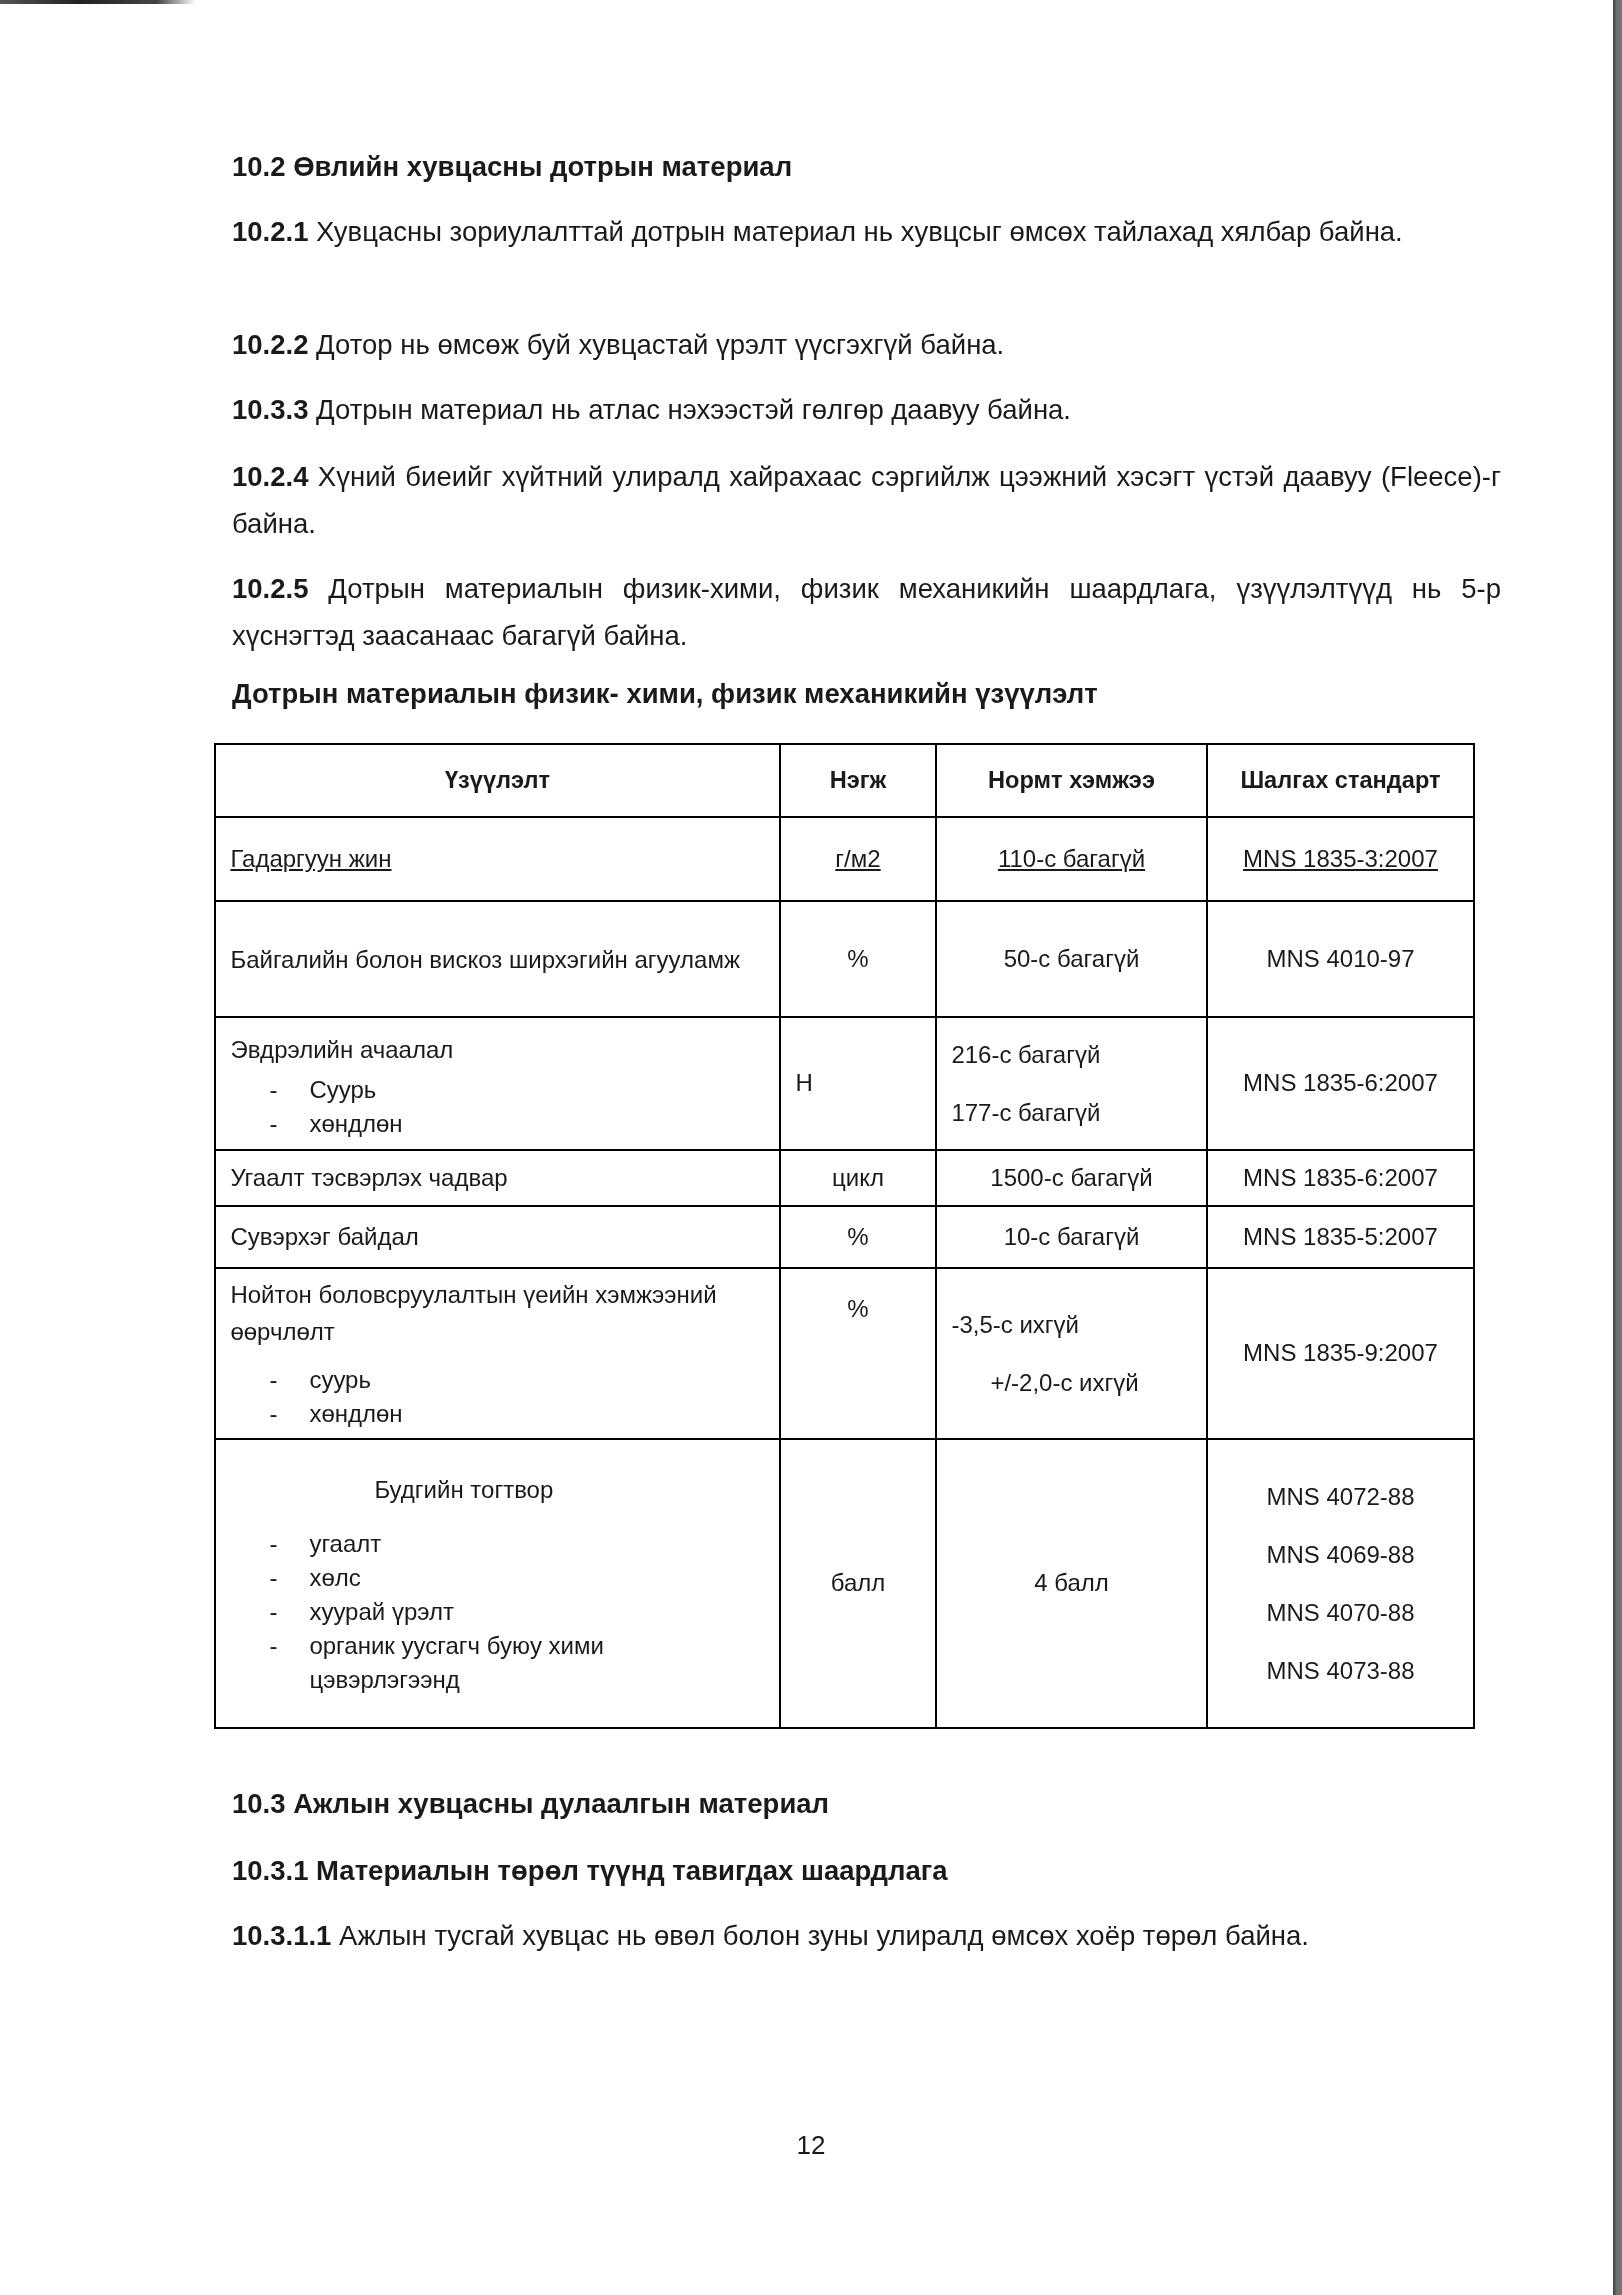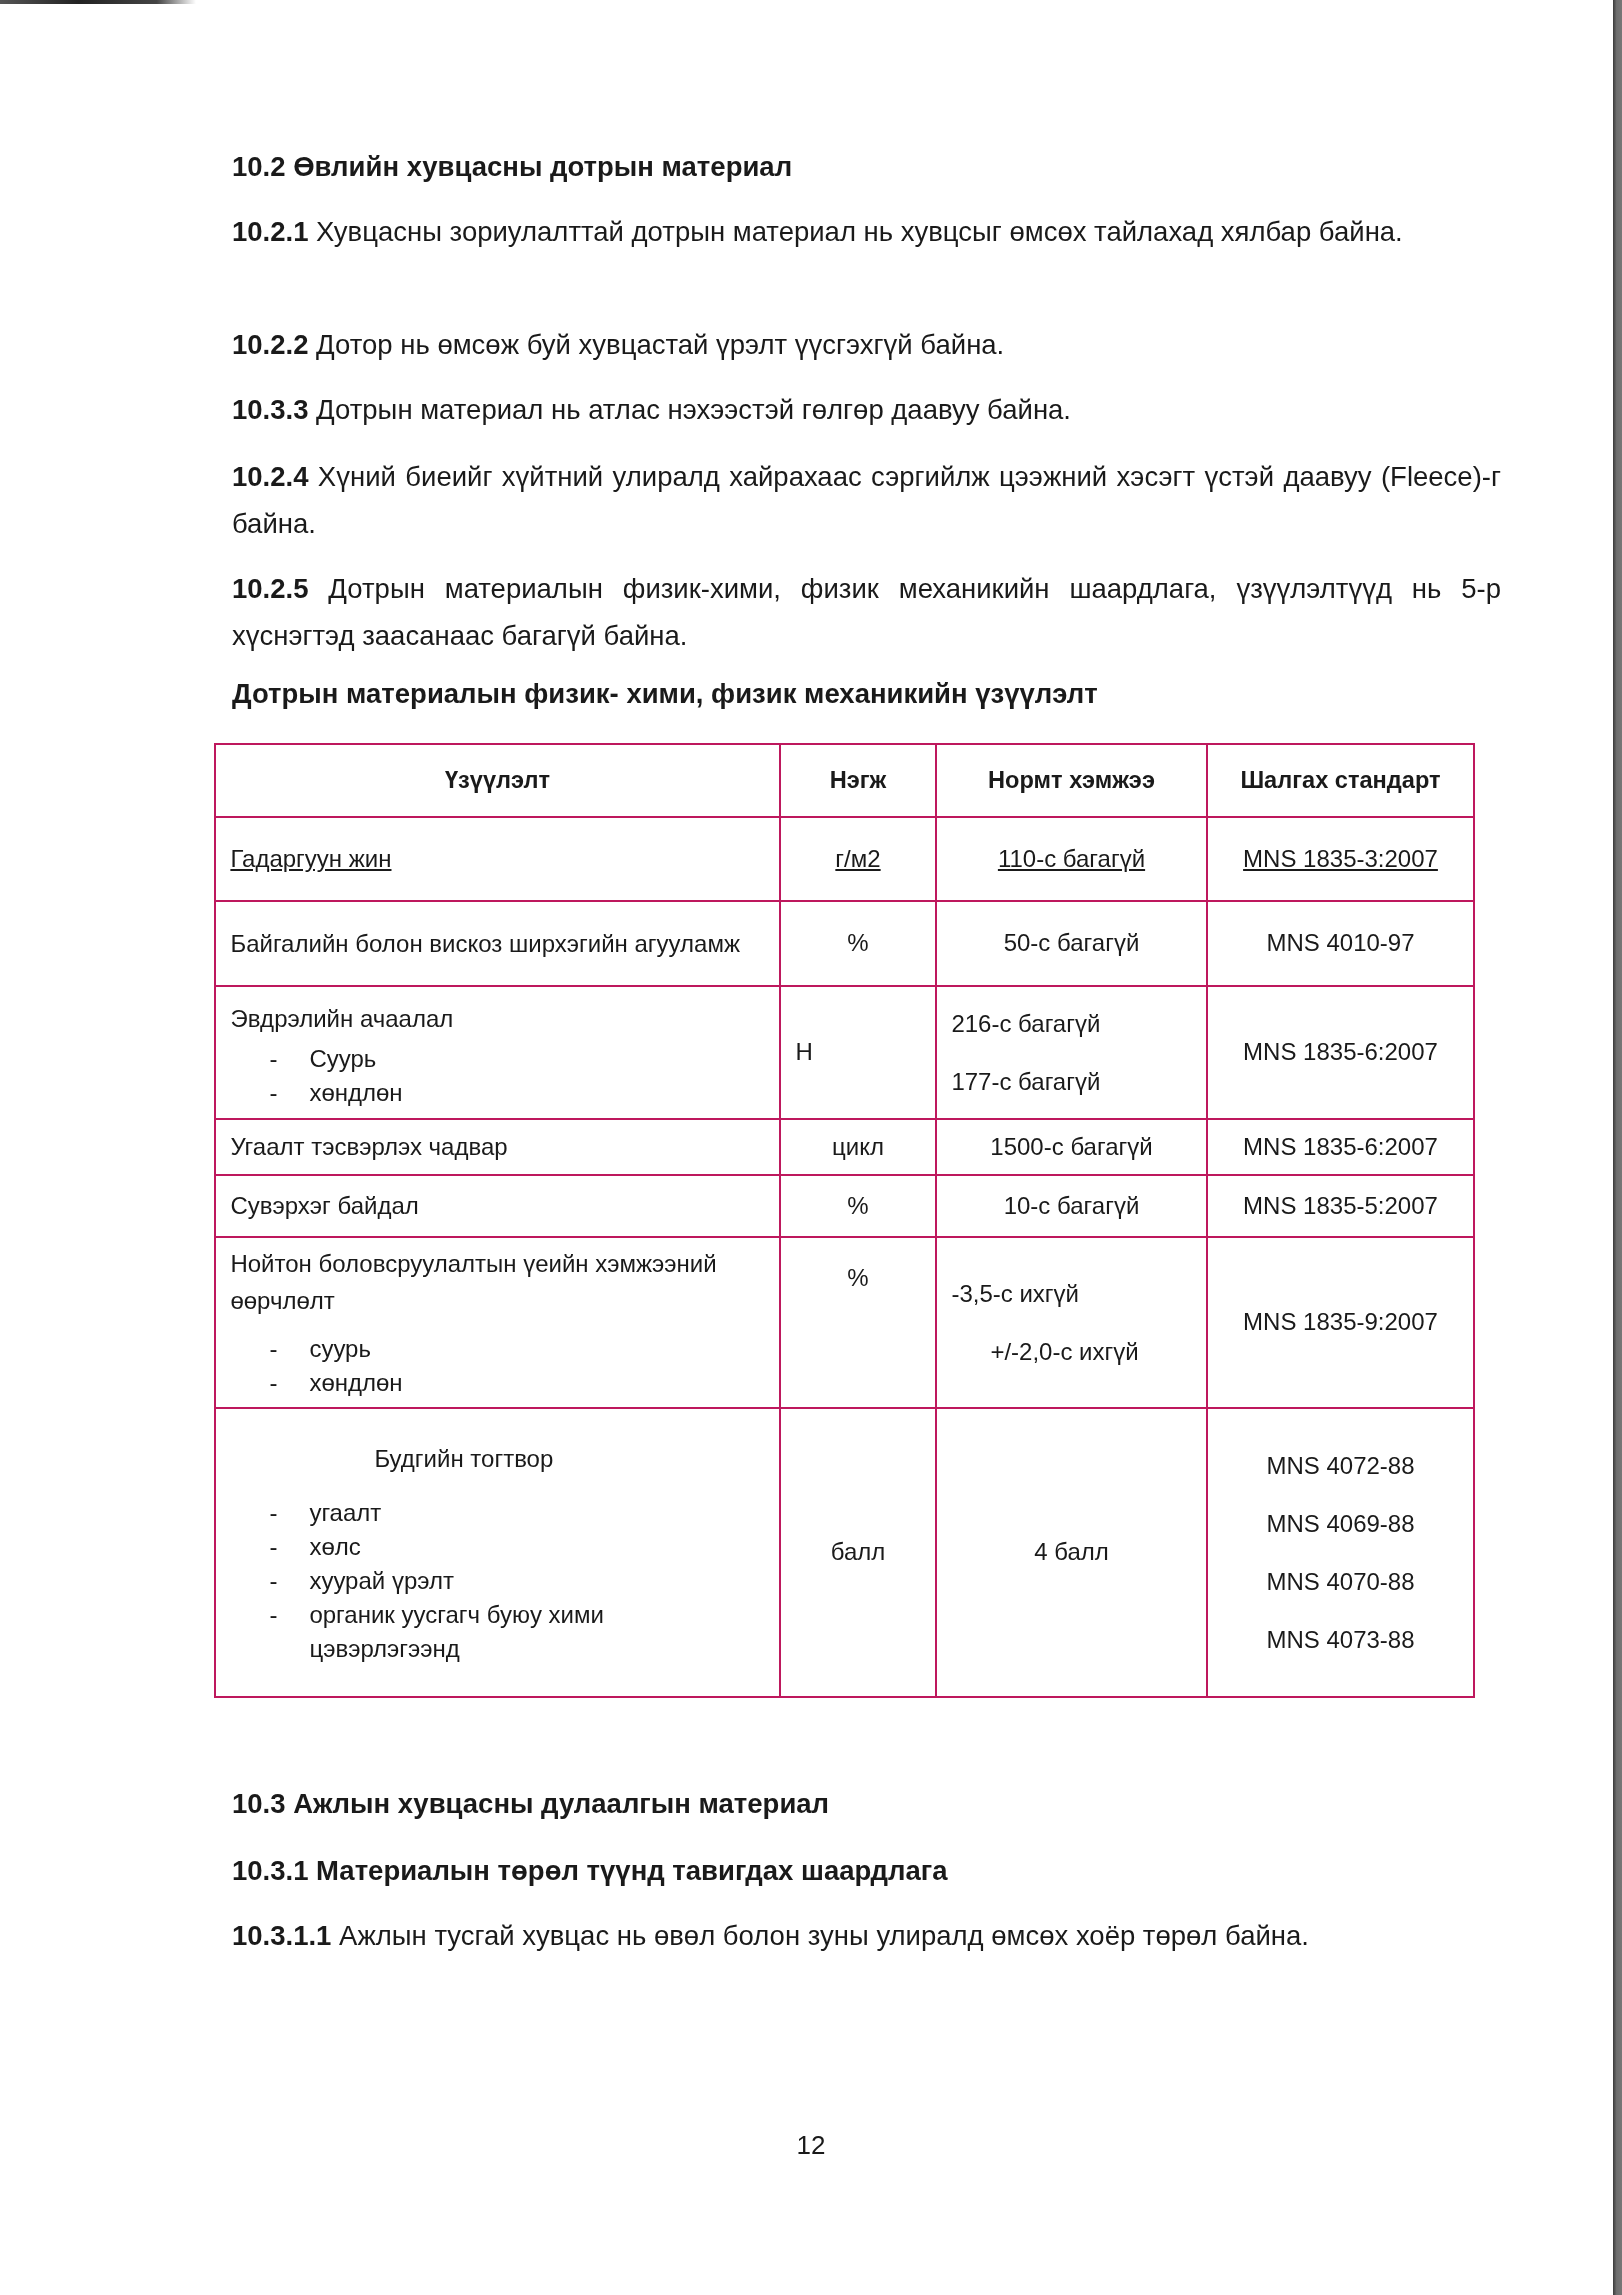--- a/index.html
+++ b/index.html
@@ -14,21 +14,21 @@
     background: linear-gradient(90deg, #3a3a3a 0%, #6e6e6e 40%, #777 100%); }
 
   .page { position: absolute; left: 232px; top: 0; width: 1269px; }
   .p { position: absolute; left: 0; width: 1269px; font-size: 27.5px; line-height: 47px; margin: 0; }
   .h { font-weight: bold; }
   .just { text-align: justify; text-align-last: left; }
   .num { font-weight: bold; }
 
   table.spec { position: absolute; left: 214px; top: 743px; width: 1258px;
     border-collapse: collapse; table-layout: fixed; font-size: 24px; line-height: 1.2; }
-  table.spec td, table.spec th { border: 2px solid #be185d; vertical-align: middle; padding: 0 14.4px; }
+  table.spec td, table.spec th { border: 2px solid #000000; vertical-align: middle; padding: 0 14.4px; }
   table.spec th { font-weight: bold; text-align: center; height: 71px; font-size: 23.6px; }
   .c { text-align: center; }
   .l { text-align: left; }
   .sub { list-style: none; margin: 0; padding: 0; }
   .sub li { position: relative; padding-left: 79px; line-height: 34px; }
   .sub li::before { content: "-"; position: absolute; left: 39px; }
   .stack div { line-height: 58px; }
 
   .page-number { position: absolute; top: 2130px; left: 0; width: 1622px; text-align: center; font-size: 26px; }
 </style>
@@ -75,21 +75,21 @@
       <th>Шалгах стандарт</th>
     </tr>
   </thead>
   <tbody>
     <tr style="height:84px;text-decoration:underline;">
       <td class="l">Гадаргуун жин</td>
       <td class="c">г/м2</td>
       <td class="c">110-с багагүй</td>
       <td class="c">MNS 1835-3:2007</td>
     </tr>
-    <tr style="height:85px;">
+    <tr style="height:116px;">
       <td class="l" style="line-height:37px;">Байгалийн болон вискоз ширхэгийн агууламж</td>
       <td class="c">%</td>
       <td class="c">50-с багагүй</td>
       <td class="c">MNS 4010-97</td>
     </tr>
     <tr style="height:133px;">
       <td class="l">
         <div style="line-height:46px;">Эвдрэлийн ачаалал</div>
         <ul class="sub">
           <li>Суурь</li>

